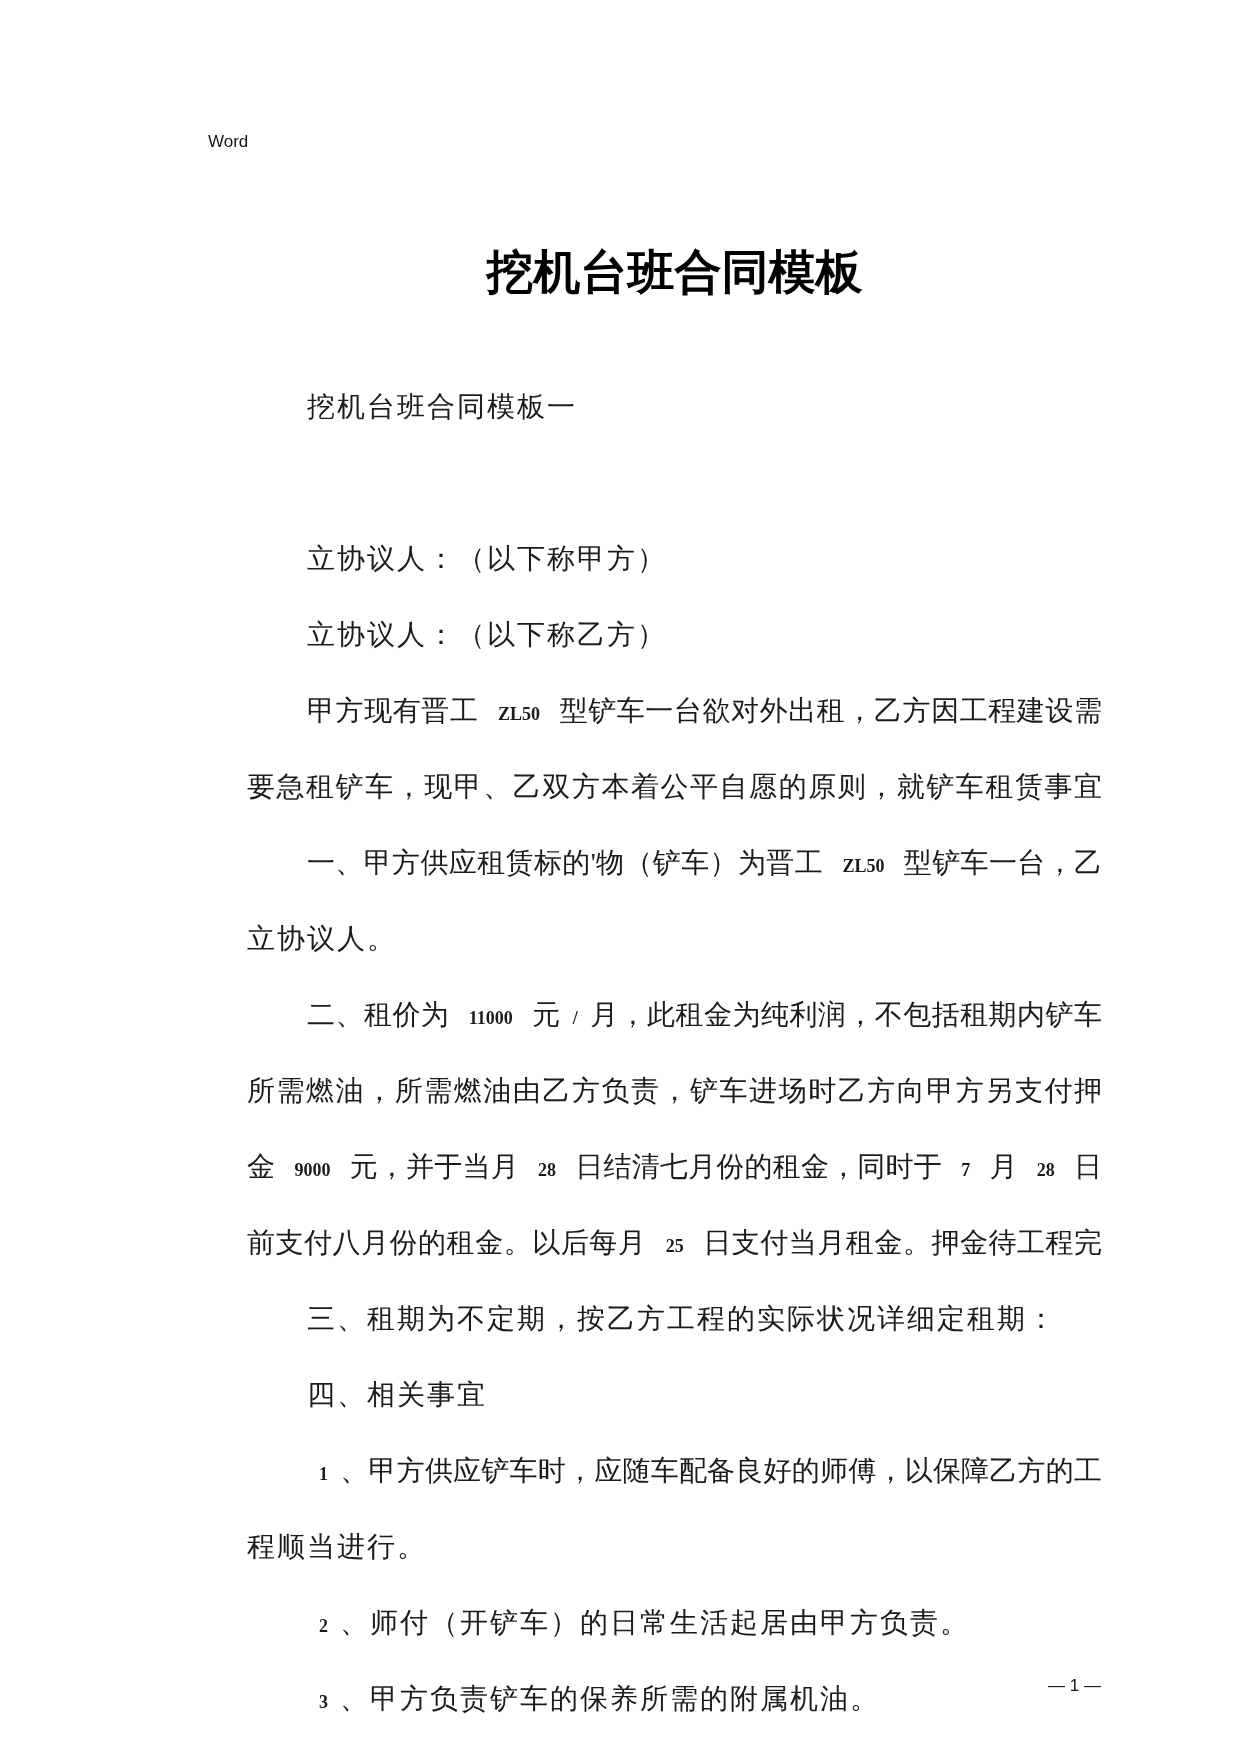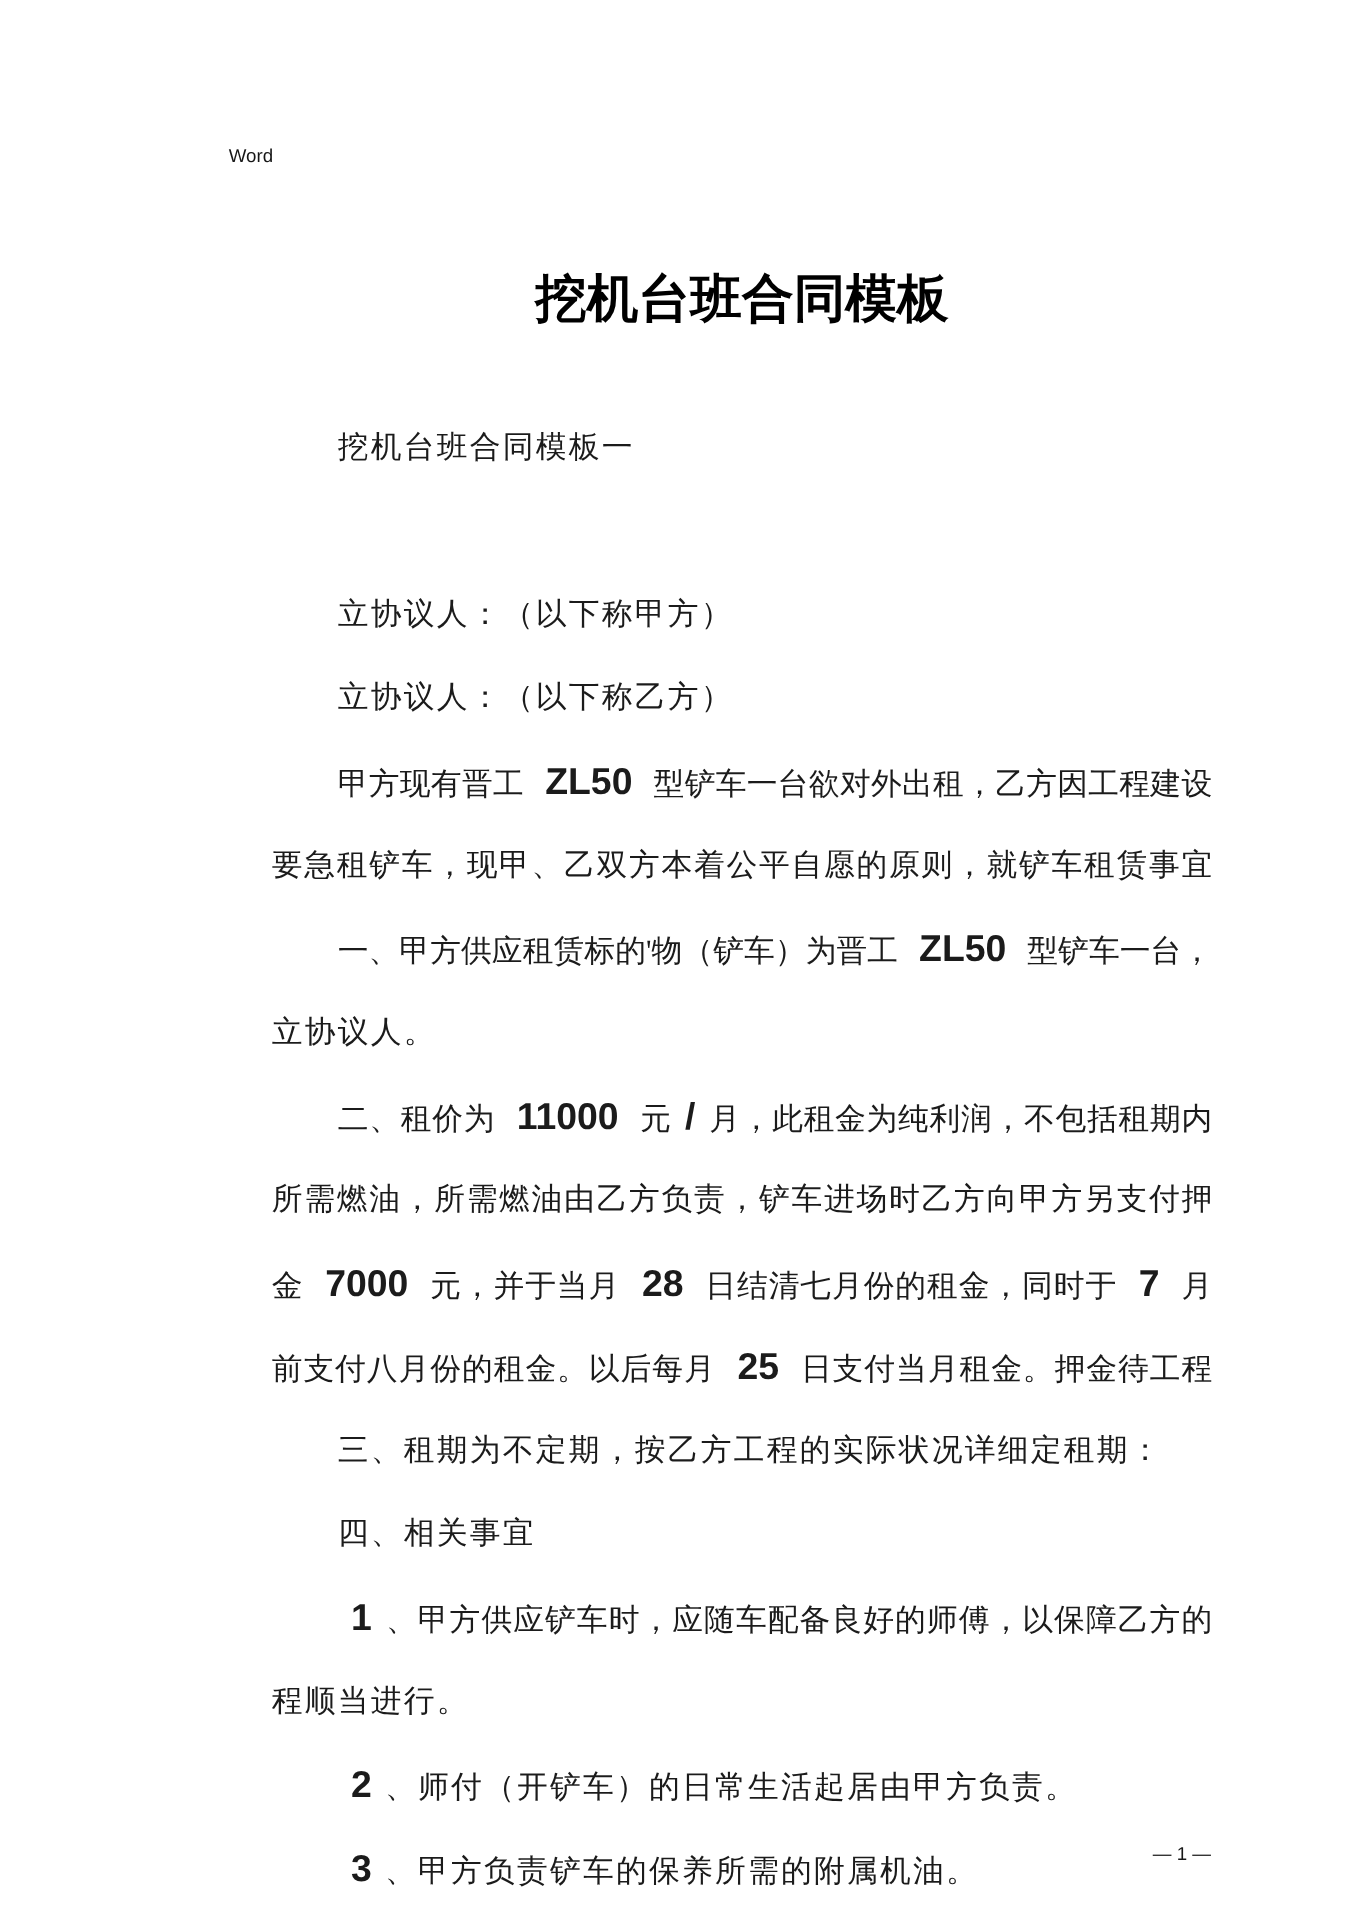--- a/index.html
+++ b/index.html
@@ -49,23 +49,23 @@
   }
   .line:not(.justify) { letter-spacing: 2px; }
   .line.indent { padding-left: 60px; }
   .line.justify {
     white-space: normal;
     text-align: justify;
     text-align-last: justify;
     letter-spacing: 0;
   }
   .lat {
-    font-family: Liberation Sans, sans-serif;
+    font-family: Liberation Serif, serif;
     font-weight: 700;
-    font-size: 34px;
+    font-size: 18px;
     letter-spacing: 0;
   }
   .page-number {
     position: absolute;
     left: 1000px;
     top: 1628px;
     font-family: "Liberation Sans", "DejaVu Sans", sans-serif;
     font-size: 17px;
     color: #161616;
     white-space: nowrap;
@@ -83,21 +83,21 @@
       <div class="line indent">挖机台班合同模板一</div>
       <div class="line">&nbsp;</div>
       <div class="line indent">立协议人：（以下称甲方）</div>
       <div class="line indent">立协议人：（以下称乙方）</div>
       <div class="line indent justify">甲方现有晋工 <span class="lat">ZL50</span> 型铲车一台欲对外出租，乙方因工程建设需</div>
       <div class="line justify">要急租铲车，现甲、乙双方本着公平自愿的原则，就铲车租赁事宜</div>
       <div class="line indent justify">一、甲方供应租赁标的'物（铲车）为晋工 <span class="lat">ZL50</span> 型铲车一台，乙</div>
       <div class="line">立协议人。</div>
       <div class="line indent justify">二、租价为 <span class="lat">11000</span> 元<span class="lat">/</span>月，此租金为纯利润，不包括租期内铲车</div>
       <div class="line justify">所需燃油，所需燃油由乙方负责，铲车进场时乙方向甲方另支付押</div>
-      <div class="line justify">金 <span class="lat">7000</span> 元，并于当月 <span class="lat">28</span> 日结清七月份的租金，同时于 <span class="lat">7</span> 月 <span class="lat">28</span> 日提</div>
+      <div class="line justify">金 <span class="lat">9000</span> 元，并于当月 <span class="lat">28</span> 日结清七月份的租金，同时于 <span class="lat">7</span> 月 <span class="lat">28</span> 日提</div>
       <div class="line justify">前支付八月份的租金。以后每月 <span class="lat">25</span> 日支付当月租金。押金待工程完</div>
       <div class="line indent">三、租期为不定期，按乙方工程的实际状况详细定租期：</div>
       <div class="line indent">四、相关事宜</div>
       <div class="line indent justify"><span class="lat">1</span>、甲方供应铲车时，应随车配备良好的师傅，以保障乙方的工</div>
       <div class="line">程顺当进行。</div>
       <div class="line indent"><span class="lat">2</span>、师付（开铲车）的日常生活起居由甲方负责。</div>
       <div class="line indent"><span class="lat">3</span>、甲方负责铲车的保养所需的附属机油。</div>
     </div>
 
   <div class="page-number">— 1 —</div>

